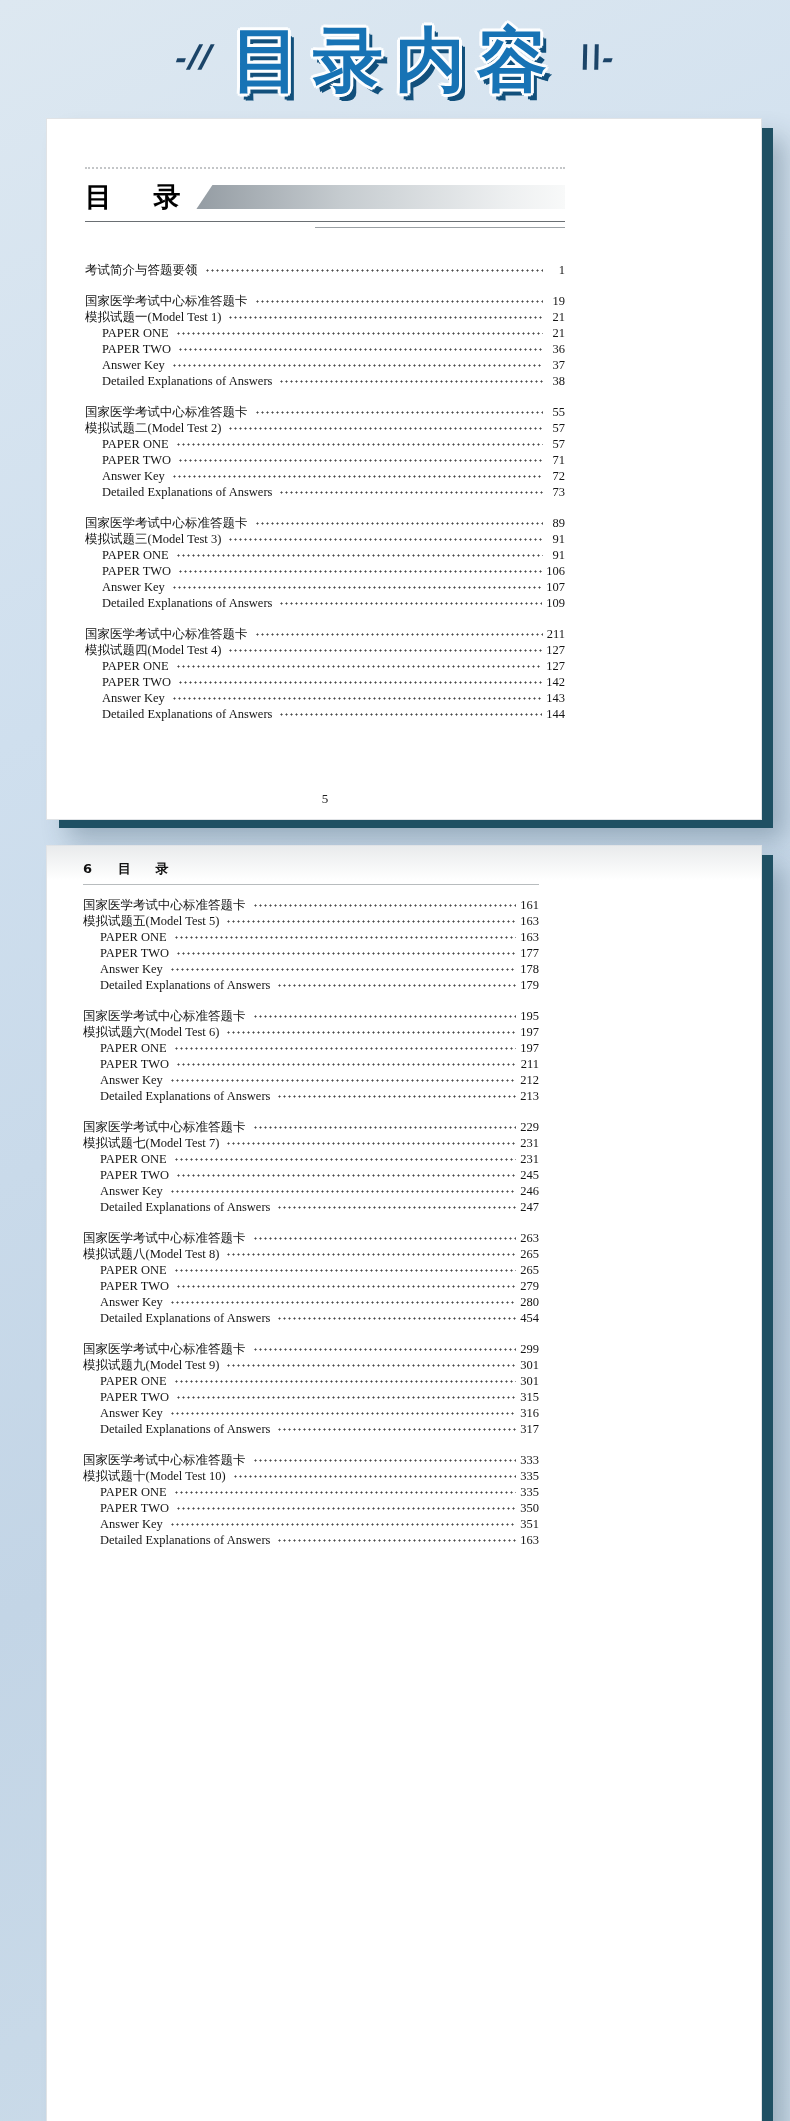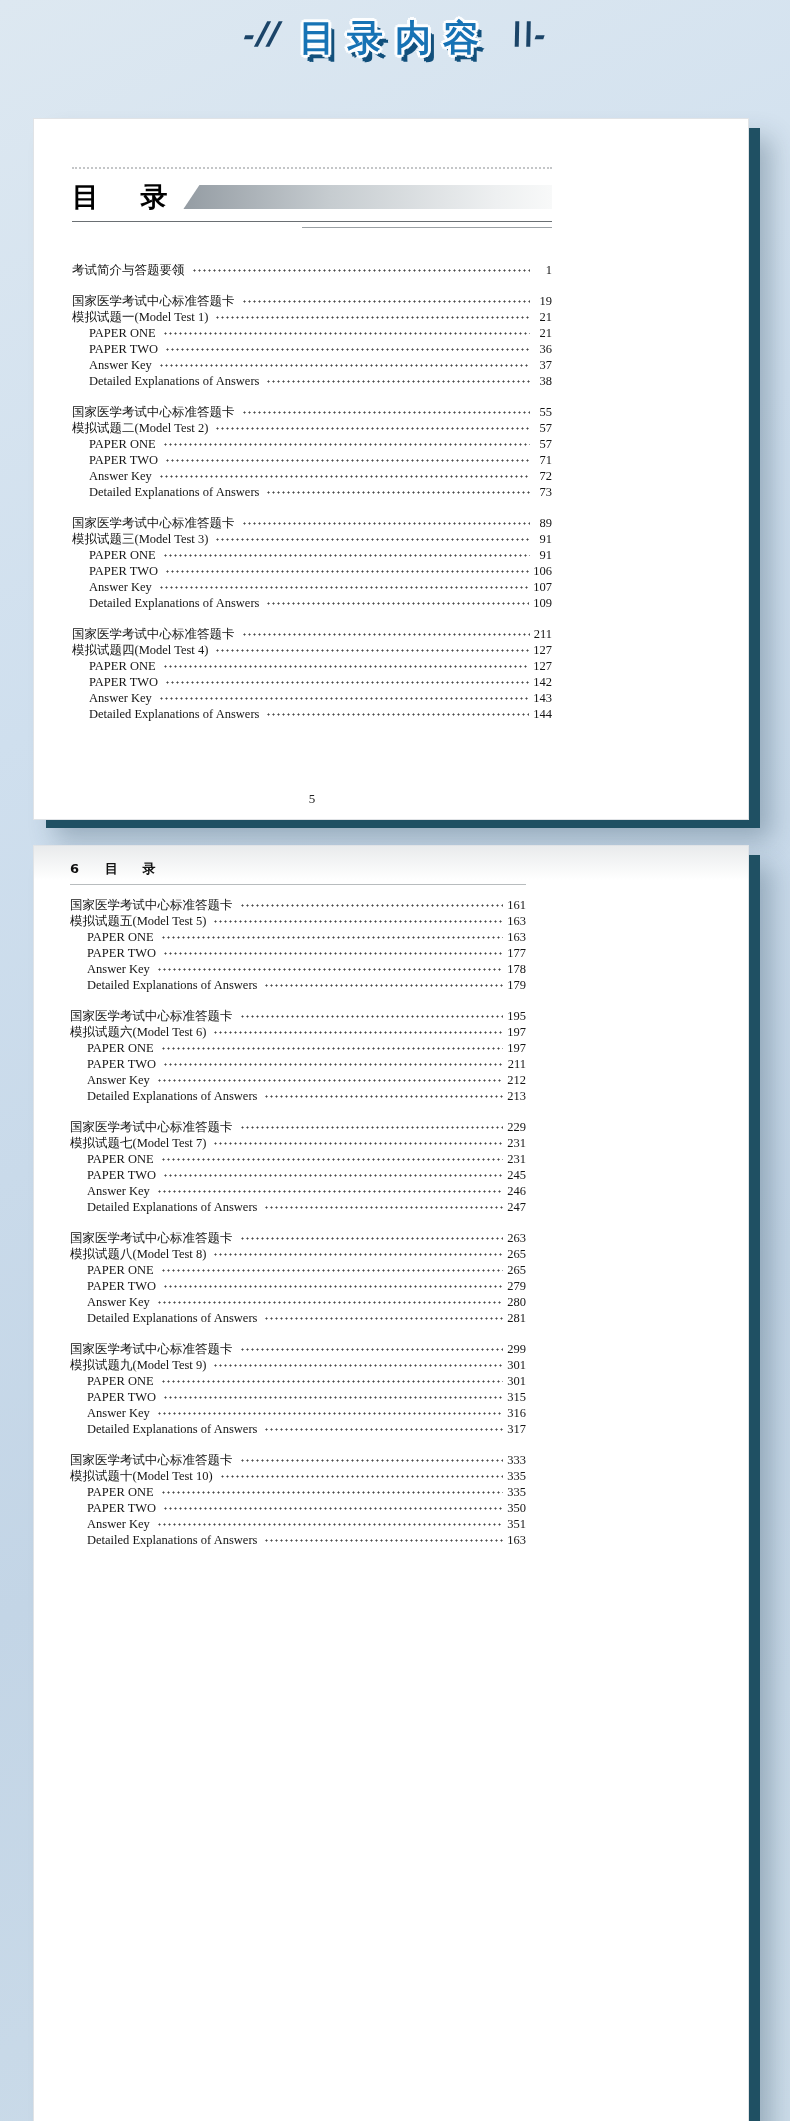--- a/index.html
+++ b/index.html
@@ -11,35 +11,35 @@
     background:linear-gradient(155deg,#dde8f1 0%,#cfdfee 30%,#c3d5e6 65%,#cdddea 100%);
   }
 
   
   .banner {
     position:absolute; top:14px; left:0; width:100%;
     display:flex; justify-content:center; align-items:center; gap:20px;
   }
   .banner-title {
     font-family:"DejaVu Sans",sans-serif;
-    font-size:36px; font-weight:900; letter-spacing:12px; color:#1773b5;
+    font-size:70px; font-weight:900; letter-spacing:12px; color:#1773b5;
     text-shadow:
       -2px -2px 0 #fdfeff, 2px -2px 0 #fdfeff, -2px 2px 0 #fdfeff, 2px 2px 0 #fdfeff,
       -3px 0 0 #fdfeff, 3px 0 0 #fdfeff, 0 -3px 0 #fdfeff, 0 3px 0 #fdfeff,
       4px 6px 0 #12507c, 6px 7px 0 #12507c;
     white-space:nowrap;
   }
   .decor {
     font-size:34px; font-weight:900; font-style:italic; color:#1b4468;
     letter-spacing:2px; transform:skewX(-8deg) translateY(-4px); white-space:nowrap;
   }
 
   
   .page {
-    position:absolute; left:33px; width:716px; background:#ffffff;
+    position:absolute; left:46px; width:716px; background:#ffffff;
     border:1px solid #e0e3e6;
     box-shadow: 12px 9px 0 -1px #1f5063, 22px 20px 24px rgba(30,60,80,.30);
   }
   .page1 { top:118px; height:702px; }
   .page2 { top:845px; height:1300px; }
 
   
   .page1-inner { padding:48px 196px 0 38px; }
   .toc-header-dotted { border-top:2px dotted #c4c6c8; margin-bottom:12px; }
   .toc-header-main { display:flex; align-items:center; height:32px; }
@@ -381,21 +381,21 @@
               <span class="toc-page">279</span>
             </div>
             <div class="toc-row toc-indent">
               <span class="toc-label">Answer Key</span>
               <span class="toc-leader"></span>
               <span class="toc-page">280</span>
             </div>
             <div class="toc-row toc-indent">
               <span class="toc-label">Detailed Explanations of Answers</span>
               <span class="toc-leader"></span>
-              <span class="toc-page">281</span>
+              <span class="toc-page">454</span>
             </div>
           </div>
           <div class="toc-group">
             <div class="toc-row">
               <span class="toc-label">国家医学考试中心标准答题卡</span>
               <span class="toc-leader"></span>
               <span class="toc-page">299</span>
             </div>
             <div class="toc-row">
               <span class="toc-label">模拟试题九(Model Test 9)</span>

